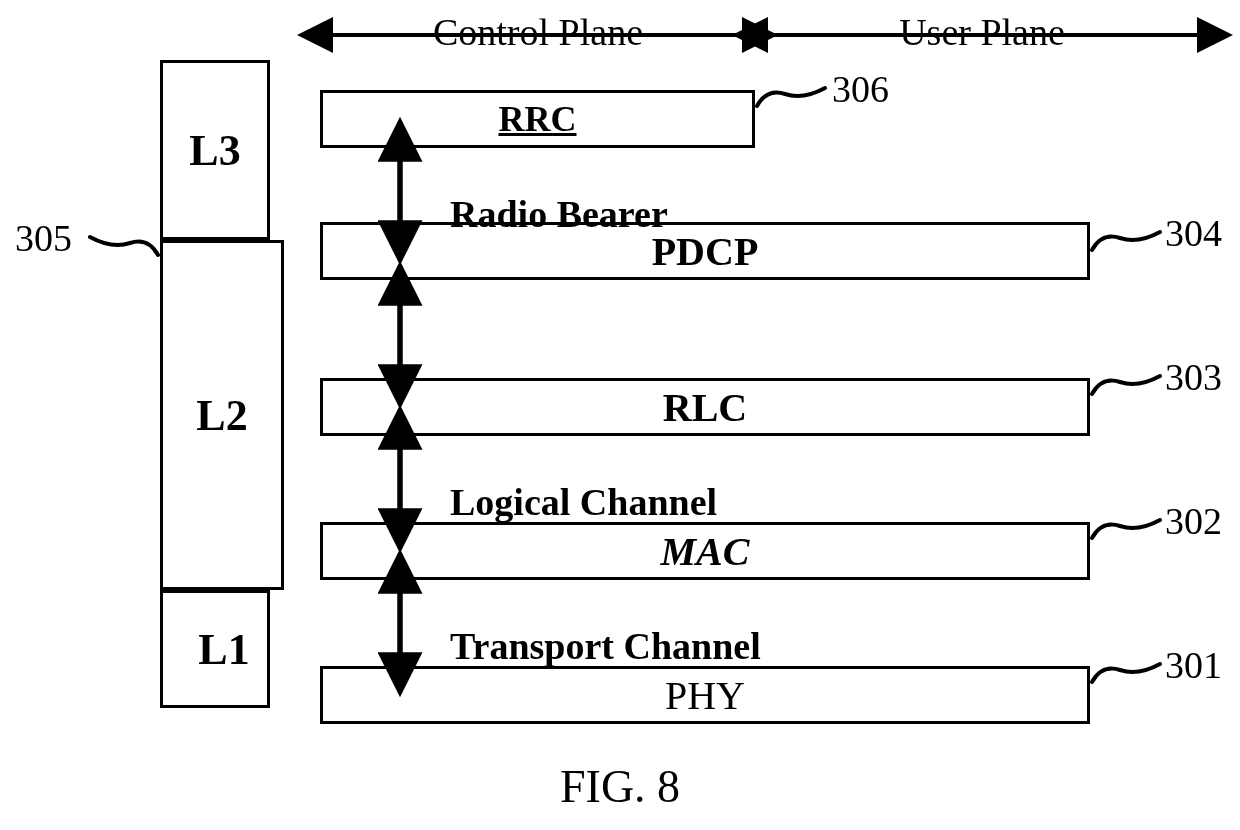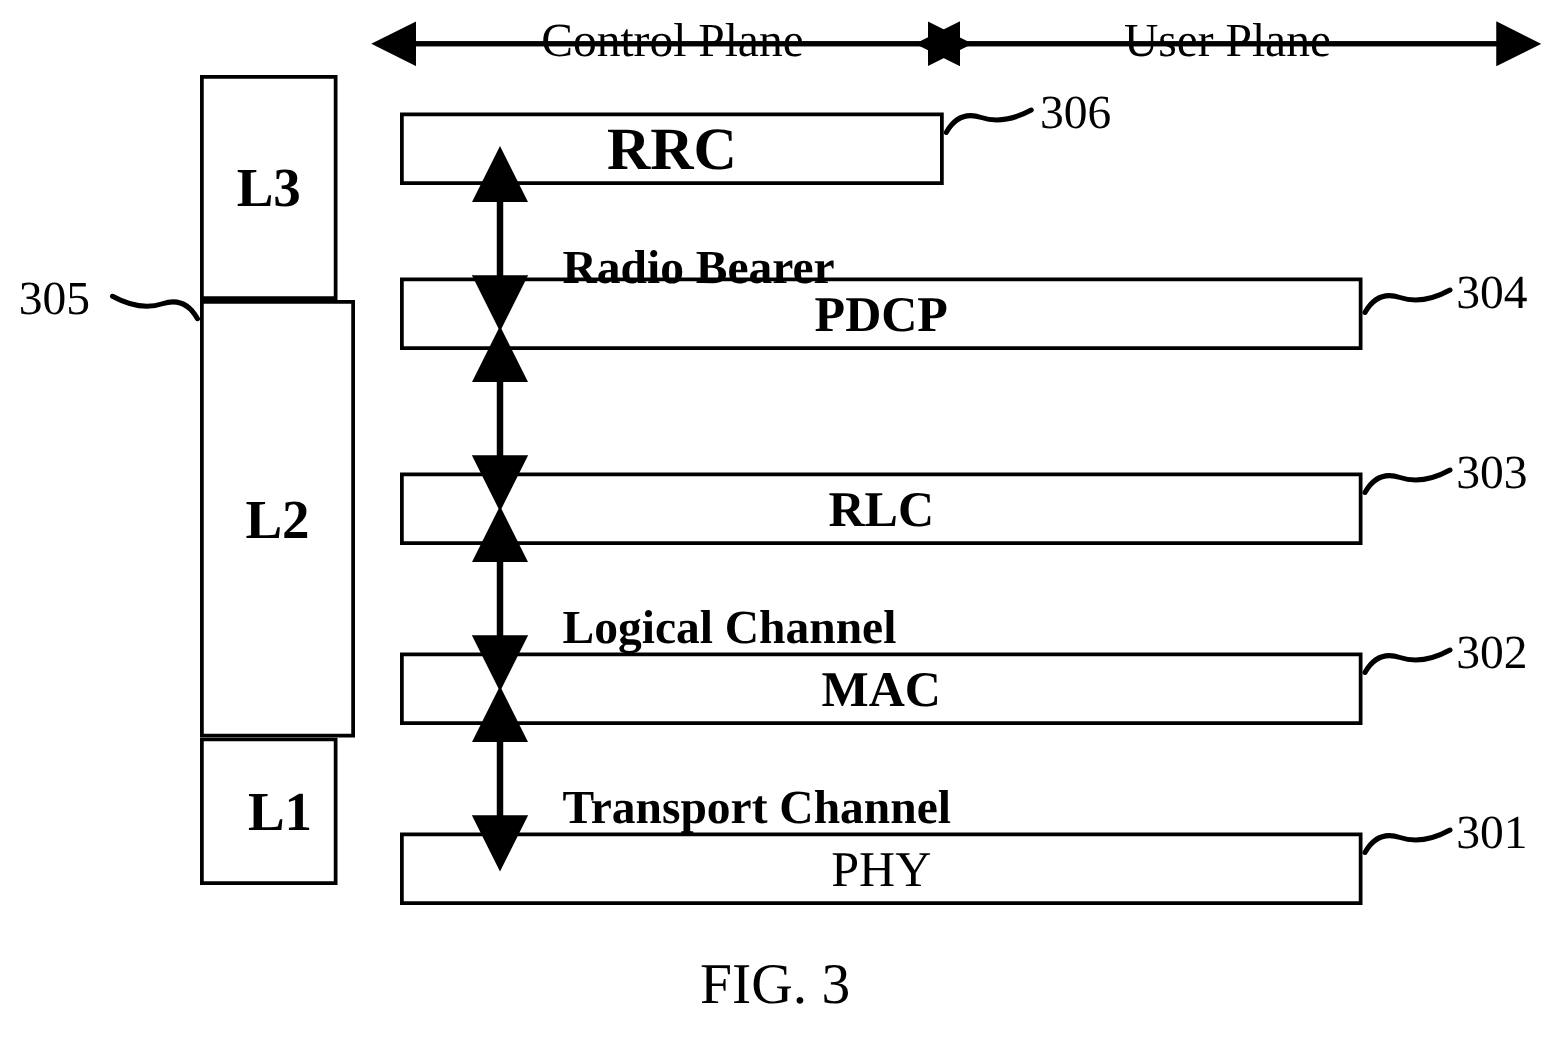--- a/index.html
+++ b/index.html
@@ -49,44 +49,44 @@
     <span style="font-size:44px; font-weight:bold;">L3</span>
   </div>
   <div class="box" style="left:160px; top:240px; width:124px; height:350px;">
     <span style="font-size:44px; font-weight:bold;">L2</span>
   </div>
   <div class="box" style="left:160px; top:590px; width:110px; height:118px;padding-left:18px;">
     <span style="font-size:44px; font-weight:bold;">L1</span>
   </div>
 
   <div class="box" style="left:320px; top:90px; width:435px; height:58px;">
-    <span style="font-size:48px; font-weight:bold;">RRC</span>
+    <span style="font-size:36px; font-weight:bold;text-decoration:underline;">RRC</span>
   </div>
 
   <div class="box" style="left:320px; top:222px; width:770px; height:58px;">
     <span style="font-size:40px; font-weight:bold;">PDCP</span>
   </div>
 
   <div class="box" style="left:320px; top:378px; width:770px; height:58px;">
     <span style="font-size:40px; font-weight:bold;">RLC</span>
   </div>
 
-  <div class="box" style="left:320px; top:522px; width:770px; height:58px;">
+  <div class="box" style="left:320px; top:522px; width:770px; height:58px;font-style:italic;">
     <span style="font-size:40px; font-weight:bold;">MAC</span>
   </div>
 
   <div class="box" style="left:320px; top:666px; width:770px; height:58px;">
     <span style="font-size:40px; font-weight:normal;">PHY</span>
   </div>
 
   <div class="label" style="left:450px; top:192px; font-size:38px;">Radio Bearer</div>
   <div class="label" style="left:450px; top:480px; font-size:38px;">Logical Channel</div>
   <div class="label" style="left:450px; top:624px; font-size:38px;text-align:right;">Transport Channel</div>
 
-  <div class="fig" style="left:560px; top:760px; font-size:46px;">FIG. 3</div>
+  <div class="fig" style="left:560px; top:760px; font-size:46px;">FIG. 8</div>
 
   <svg class="overlay" viewBox="0 0 1240 830">
     <defs>
       <marker id="ah" viewBox="0 0 12 12" refX="1" refY="6" markerWidth="9" markerHeight="9" orient="auto">
         <path d="M0,0 L12,6 L0,12 Z" fill="#000"></path>
       </marker>
     </defs>
 
     <line x1="755" y1="35" x2="330" y2="35" stroke="#000" stroke-width="4" marker-end="url(#ah)"></line>
     <line x1="320" y1="35" x2="745" y2="35" stroke="#000" stroke-width="4" marker-end="url(#ah)"></line>

